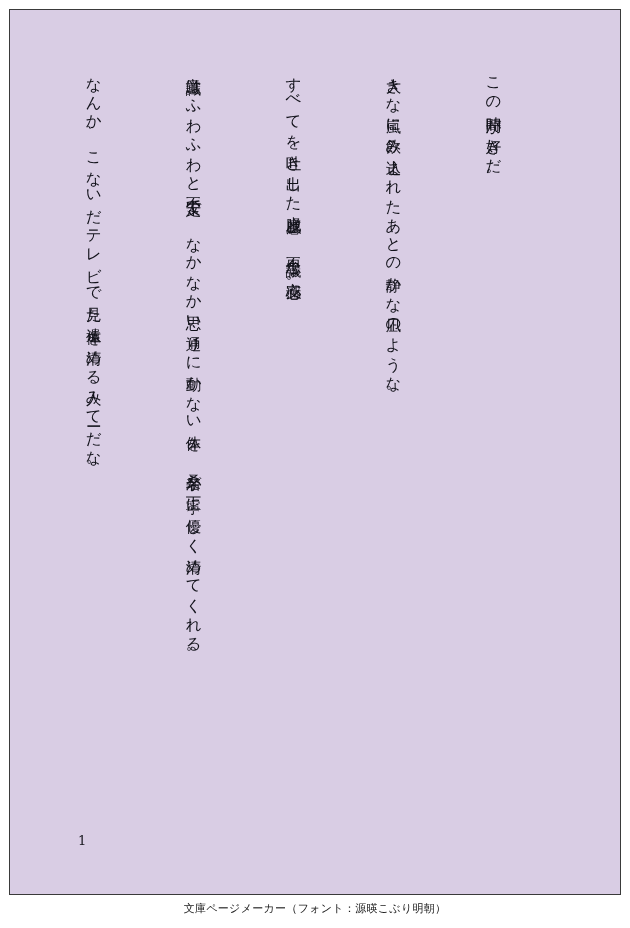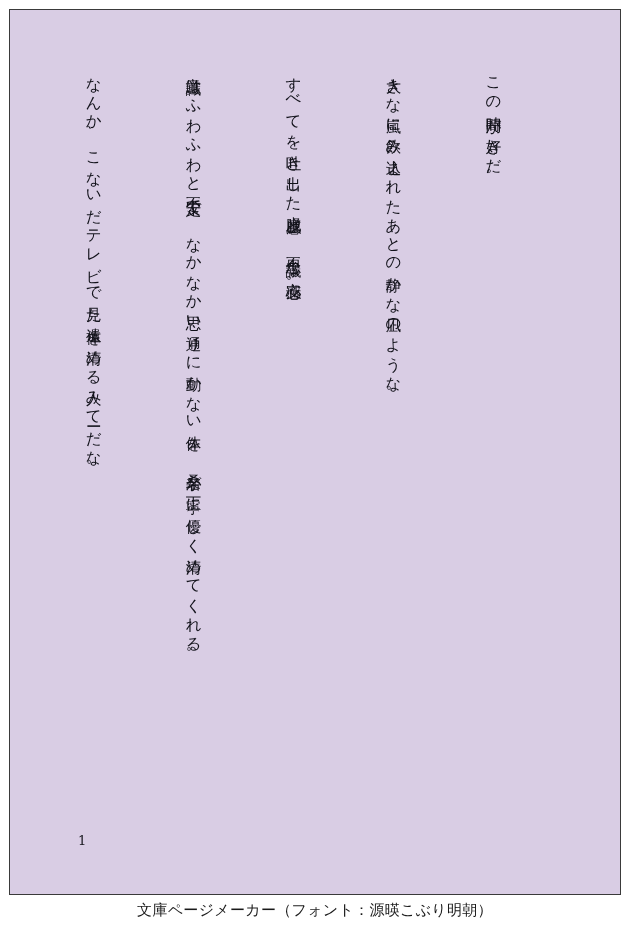--- a/index.html
+++ b/index.html
@@ -56,21 +56,21 @@
     font-size: 13px;
     color: #16161c;
   }
   .footer {
     position: absolute;
     left: 0;
     top: 901px;
     width: 630px;
     text-align: center;
     font-family: "DejaVu Serif", "Liberation Serif", serif;
-    font-size: 15px;
+    font-size: 11px;
     color: #1a1a1a;
     letter-spacing: 0.3px;
   }
 </style>
 </head>
 <body>
 
 <div class="page-wrap">
 
   <div class="page">

